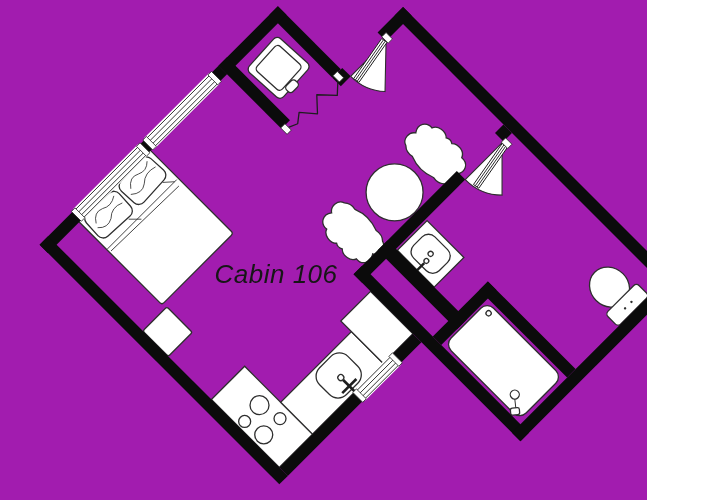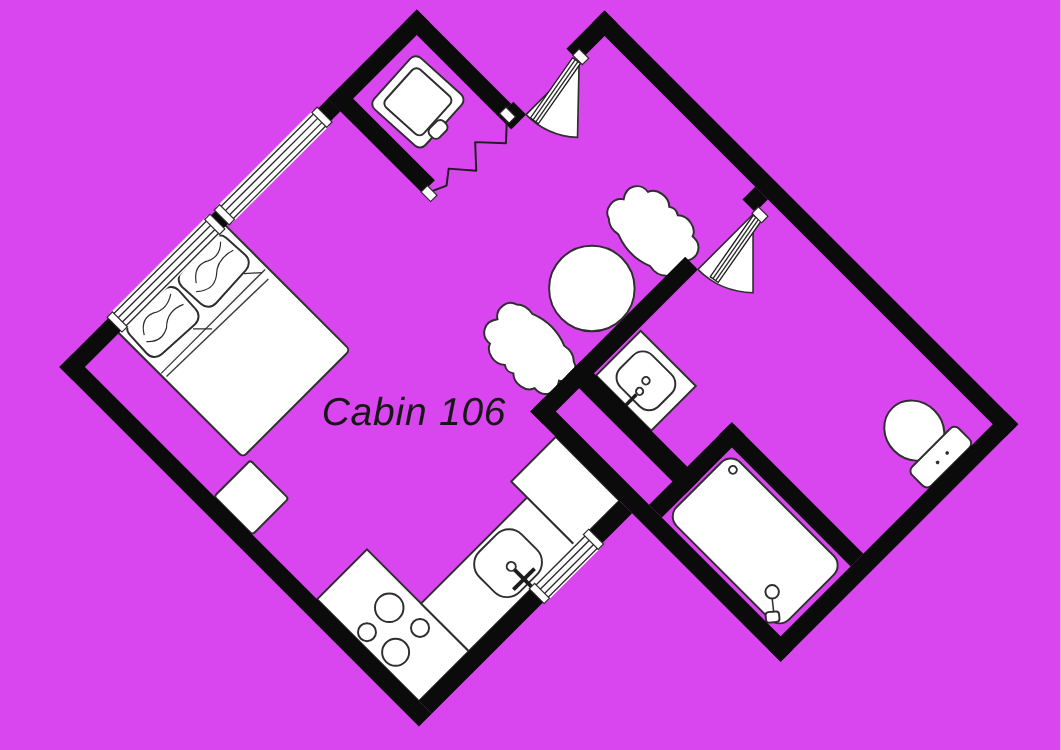--- a/index.html
+++ b/index.html
@@ -1,16 +1,16 @@
 <!DOCTYPE html>
 <html><head>
 <meta charset="utf-8">
 <style>
   html,body{margin:0;padding:0;background:#ffffff;}
-  .stage{position:relative;width:707px;height:500px;background:#d946ef;overflow:hidden;
+  .stage{position:relative;width:647px;height:500px;background:#a21caf;overflow:hidden;
          font-family:"Liberation Sans",sans-serif;}
   svg{display:block;}
   .wall{fill:#0b0b0b;stroke:none;}
   .furn{fill:#ffffff;stroke:#2e2e2e;stroke-width:1.3;}
   .furn-thin{fill:none;stroke:#2e2e2e;stroke-width:1;}
   .detail{fill:none;stroke:#3a3a3a;stroke-width:0.9;}
   .scribble{fill:none;stroke:#2e2e2e;stroke-width:0.8;}
   .winband{fill:#ffffff;stroke:none;}
   .winline{stroke:#2a2a2a;stroke-width:0.9;}
   .wincap{fill:#ffffff;stroke:#2a2a2a;stroke-width:0.8;}

